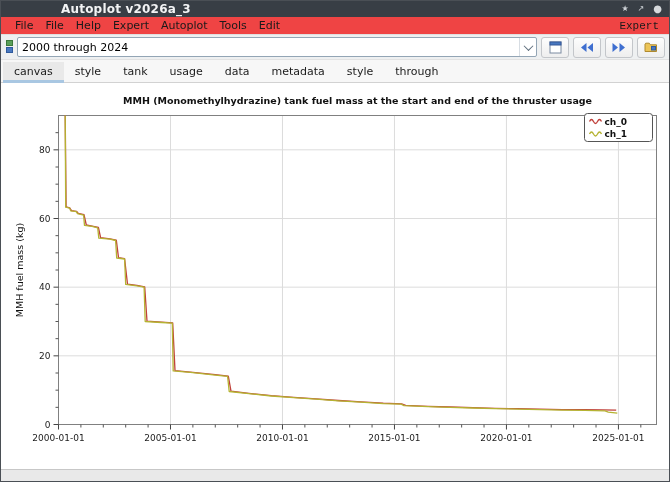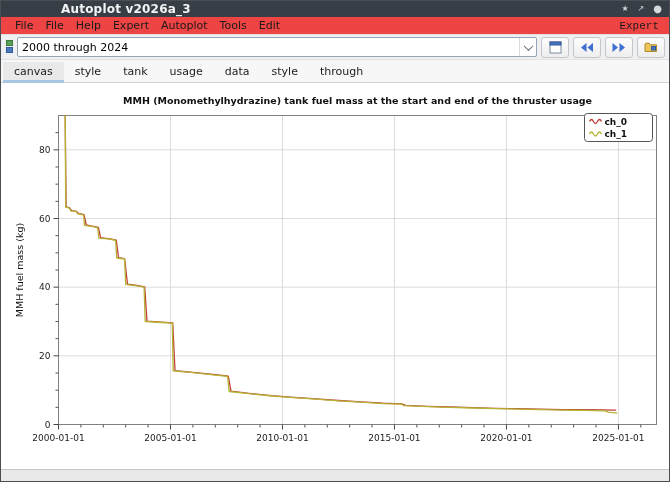--- a/index.html
+++ b/index.html
@@ -106,20 +106,21 @@
       </svg>
     </div>
   </div>
 
   <div class="tabbar">
     <div class="tab active">canvas</div>
     <div class="tab">style</div>
     <div class="tab">tank</div>
     <div class="tab">usage</div>
     <div class="tab">data</div>
+    <div class="tab">metadata</div>
     <div class="tab">style</div>
     <div class="tab">through</div>
   </div>
 
   <div class="canvasarea">
     <svg id="plot" width="668" height="391" viewBox="0 0 668 391">
         <line x1="57.5" x2="655.5" y1="272.83333333333337" y2="272.83333333333337" stroke="#dcdcdc" stroke-width="1"></line>
         <line x1="57.5" x2="655.5" y1="204.16666666666669" y2="204.16666666666669" stroke="#dcdcdc" stroke-width="1"></line>
         <line x1="57.5" x2="655.5" y1="135.5" y2="135.5" stroke="#dcdcdc" stroke-width="1"></line>
         <line x1="57.5" x2="655.5" y1="66.83333333333337" y2="66.83333333333337" stroke="#dcdcdc" stroke-width="1"></line>

